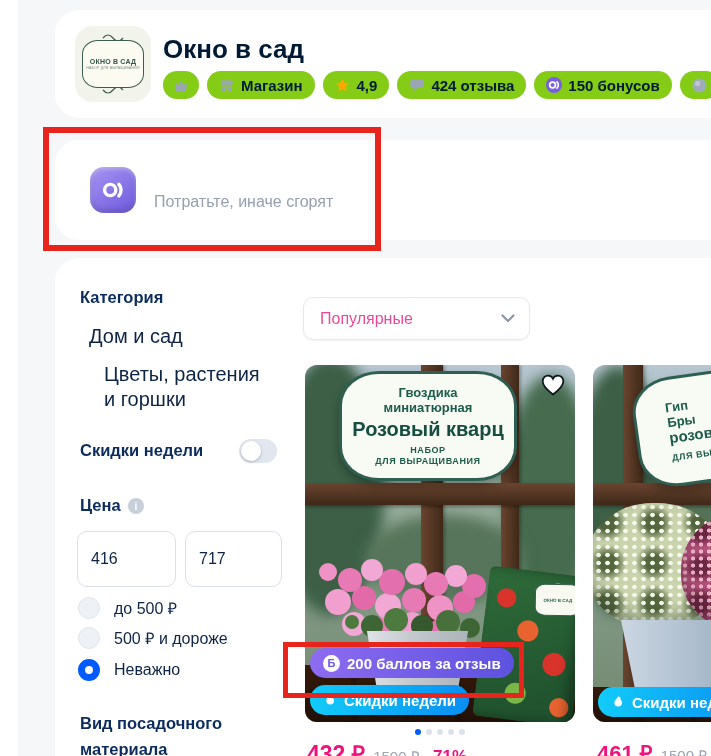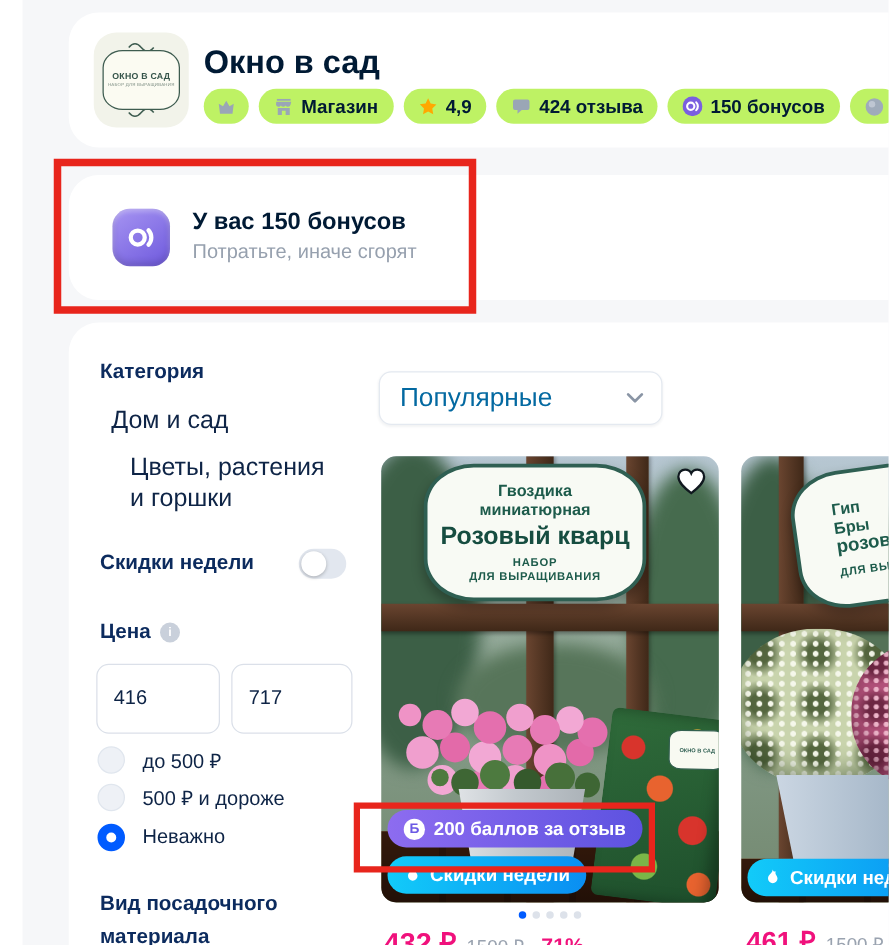--- a/index.html
+++ b/index.html
@@ -10,21 +10,21 @@
   
   #header-card{left:55px;top:10px;width:680px;height:108px;}
   .logo{position:absolute;left:20px;top:16px;width:76px;height:76px;border-radius:18px;background:#f2f3ea;display:flex;align-items:center;justify-content:center;}
   .logo-blob{width:60px;height:46px;background:#fbfbf2;border:1.5px solid #3e5c50;border-radius:16px/14px;display:flex;flex-direction:column;align-items:center;justify-content:center;position:relative;}
   .logo-t1{font-size:7px;font-weight:800;color:#35544a;letter-spacing:.2px;}
   .logo-t2{font-size:3.5px;color:#7c8d83;margin-top:1px;letter-spacing:.2px;}
   .logo-flourish{position:absolute;left:50%;transform:translateX(-50%);color:#3e5c50;}
   .logo-flourish.top{top:-7px}.logo-flourish.bot{bottom:-7px}
   .shop-title{position:absolute;left:108px;top:24px;font-size:26px;line-height:30px;font-weight:800;color:#001a34;}
   .pills{position:absolute;left:108px;top:61px;display:flex;gap:8px;align-items:center;}
-  .pill{height:28px;border-radius:14px;background:#bef264;display:flex;align-items:center;gap:6px;padding:0 12px;font-size:15px;font-weight:700;color:#001a34;white-space:nowrap;}
+  .pill{height:28px;border-radius:14px;background:#84cc16;display:flex;align-items:center;gap:6px;padding:0 12px;font-size:15px;font-weight:700;color:#001a34;white-space:nowrap;}
   .pill.icon-only{padding:0 10px;}
   .pill-icon{display:flex;align-items:center;justify-content:center;width:16px;height:16px;}
   
   #banner-card{left:55px;top:140px;width:680px;height:100px;}
   .bonus-ico{position:absolute;left:35px;top:27px;width:46px;height:46px;border-radius:14px;background:linear-gradient(145deg,#a795f2,#6e59dd);display:flex;align-items:center;justify-content:center;box-shadow:inset 0 -3px 6px rgba(0,0,0,.15), inset 0 2px 4px rgba(255,255,255,.35);}
   .banner-title{position:absolute;left:99px;top:27px;font-size:19px;font-weight:700;color:#001a34;}
   .banner-sub{position:absolute;left:99px;top:53px;font-size:16px;color:#96a0ae;}
   
   #content-card{left:55px;top:258px;width:680px;height:540px;}
   .f-head{position:absolute;font-size:16.5px;font-weight:700;color:#0c2b5e;}
@@ -32,21 +32,21 @@
   .toggle{position:absolute;left:184px;top:181px;width:38px;height:24px;border-radius:12px;background:#e2e7ef;}
   .knob{position:absolute;left:2px;top:2px;width:20px;height:20px;border-radius:50%;background:#fff;box-shadow:0 1px 3px rgba(0,0,0,.25);}
   .info-ico{position:absolute;left:73px;top:240px;width:16px;height:16px;border-radius:50%;background:#c9d0db;color:#fff;font-size:10px;font-weight:700;display:flex;align-items:center;justify-content:center;}
   .price-input{position:absolute;top:273px;height:56px;border:1px solid #dbe0e9;border-radius:10px;font-family:"Liberation Sans",sans-serif;font-size:16px;color:#0e2446;padding:0 0 0 13px;background:#fff;box-sizing:border-box;outline:none;}
   .radio-row{position:absolute;left:23px;display:flex;align-items:center;gap:14px;}
   .radio{width:22px;height:22px;border-radius:50%;background:#eef1f6;border:1px solid #e0e6ee;box-sizing:border-box;}
   .radio.sel{background:#fff;border:7px solid #005bff;}
   .radio-label{font-size:16px;color:#0e2446;}
   
   .sort{position:absolute;left:248px;top:39px;width:227px;height:43px;background:#fff;border:1px solid #e4e9f0;border-radius:10px;box-shadow:0 1px 2px rgba(27,43,65,.06);display:flex;align-items:center;justify-content:space-between;padding:0 14px 0 16px;box-sizing:border-box;}
-  .sort-label{font-size:21px;color:#0369a1;}
+  .sort-label{font-size:16px;color:#ec4899;}
   
   .pcard{position:absolute;top:107px;width:270px;}
   #pcard1{left:250px;} #pcard2{left:538px;}
   .pimg{position:relative;width:270px;height:357px;border-radius:12px;overflow:hidden;background:linear-gradient(180deg,#b7c7d3 0%,#a3b7ad 26%,#8ba28e 52%,#7e9580 72%,#73886f 100%);}
   .tree{position:absolute;border-radius:50%;filter:blur(7px);}
   .frame-h{position:absolute;left:0;right:0;top:118px;height:22px;background:linear-gradient(180deg,#6a4530,#3f2818);box-shadow:0 2px 3px rgba(0,0,0,.35);}
   .frame-v{position:absolute;top:0;bottom:0;width:22px;background:linear-gradient(90deg,#6a4530,#3f2818);box-shadow:2px 0 3px rgba(0,0,0,.3);}
   .sill{position:absolute;left:0;right:0;bottom:0;height:57px;background:repeating-linear-gradient(90deg,#6e4c33 0 46px,#5b3e29 46px 52px),linear-gradient(180deg,#7a5639,#4e3522);background-blend-mode:multiply;}
   .olabel{position:absolute;background:#f8faf4;border:3px solid #2f5f52;border-radius:40px/34px;box-shadow:0 5px 9px rgba(0,0,0,.28);display:flex;flex-direction:column;align-items:center;justify-content:center;text-align:center;color:#1d5b4b;}
   .ol-s{font-size:13px;line-height:15px;font-weight:600;}
@@ -158,21 +158,20 @@
     </div>
   </div>
 
   <div class="card" id="banner-card">
     <div class="bonus-ico">
       <svg width="30" height="30" viewBox="0 0 30 30">
           <circle cx="12.2" cy="15" r="5.6" fill="none" stroke="#fff" stroke-width="3.4"></circle>
           <path d="M20.8 9.2a8.6 8.6 0 0 1 0 11.6" fill="none" stroke="#fff" stroke-width="3.4" stroke-linecap="round"></path>
         </svg>
     </div>
-    <div class="banner-title">У вас 150 бонусов</div>
     <div class="banner-sub">Потратьте, иначе сгорят</div>
   </div>
 
   <div class="card" id="content-card">
 
     <div class="f-head" style="left:25px;top:30px;">Категория</div>
     <div class="f-item" style="left:34px;top:67px;">Дом и сад</div>
     <div class="f-item" style="left:49px;top:104px;width:160px;line-height:25px;">Цветы, растения и горшки</div>
 
     <div class="f-head" style="left:25px;top:183px;">Скидки недели</div>

